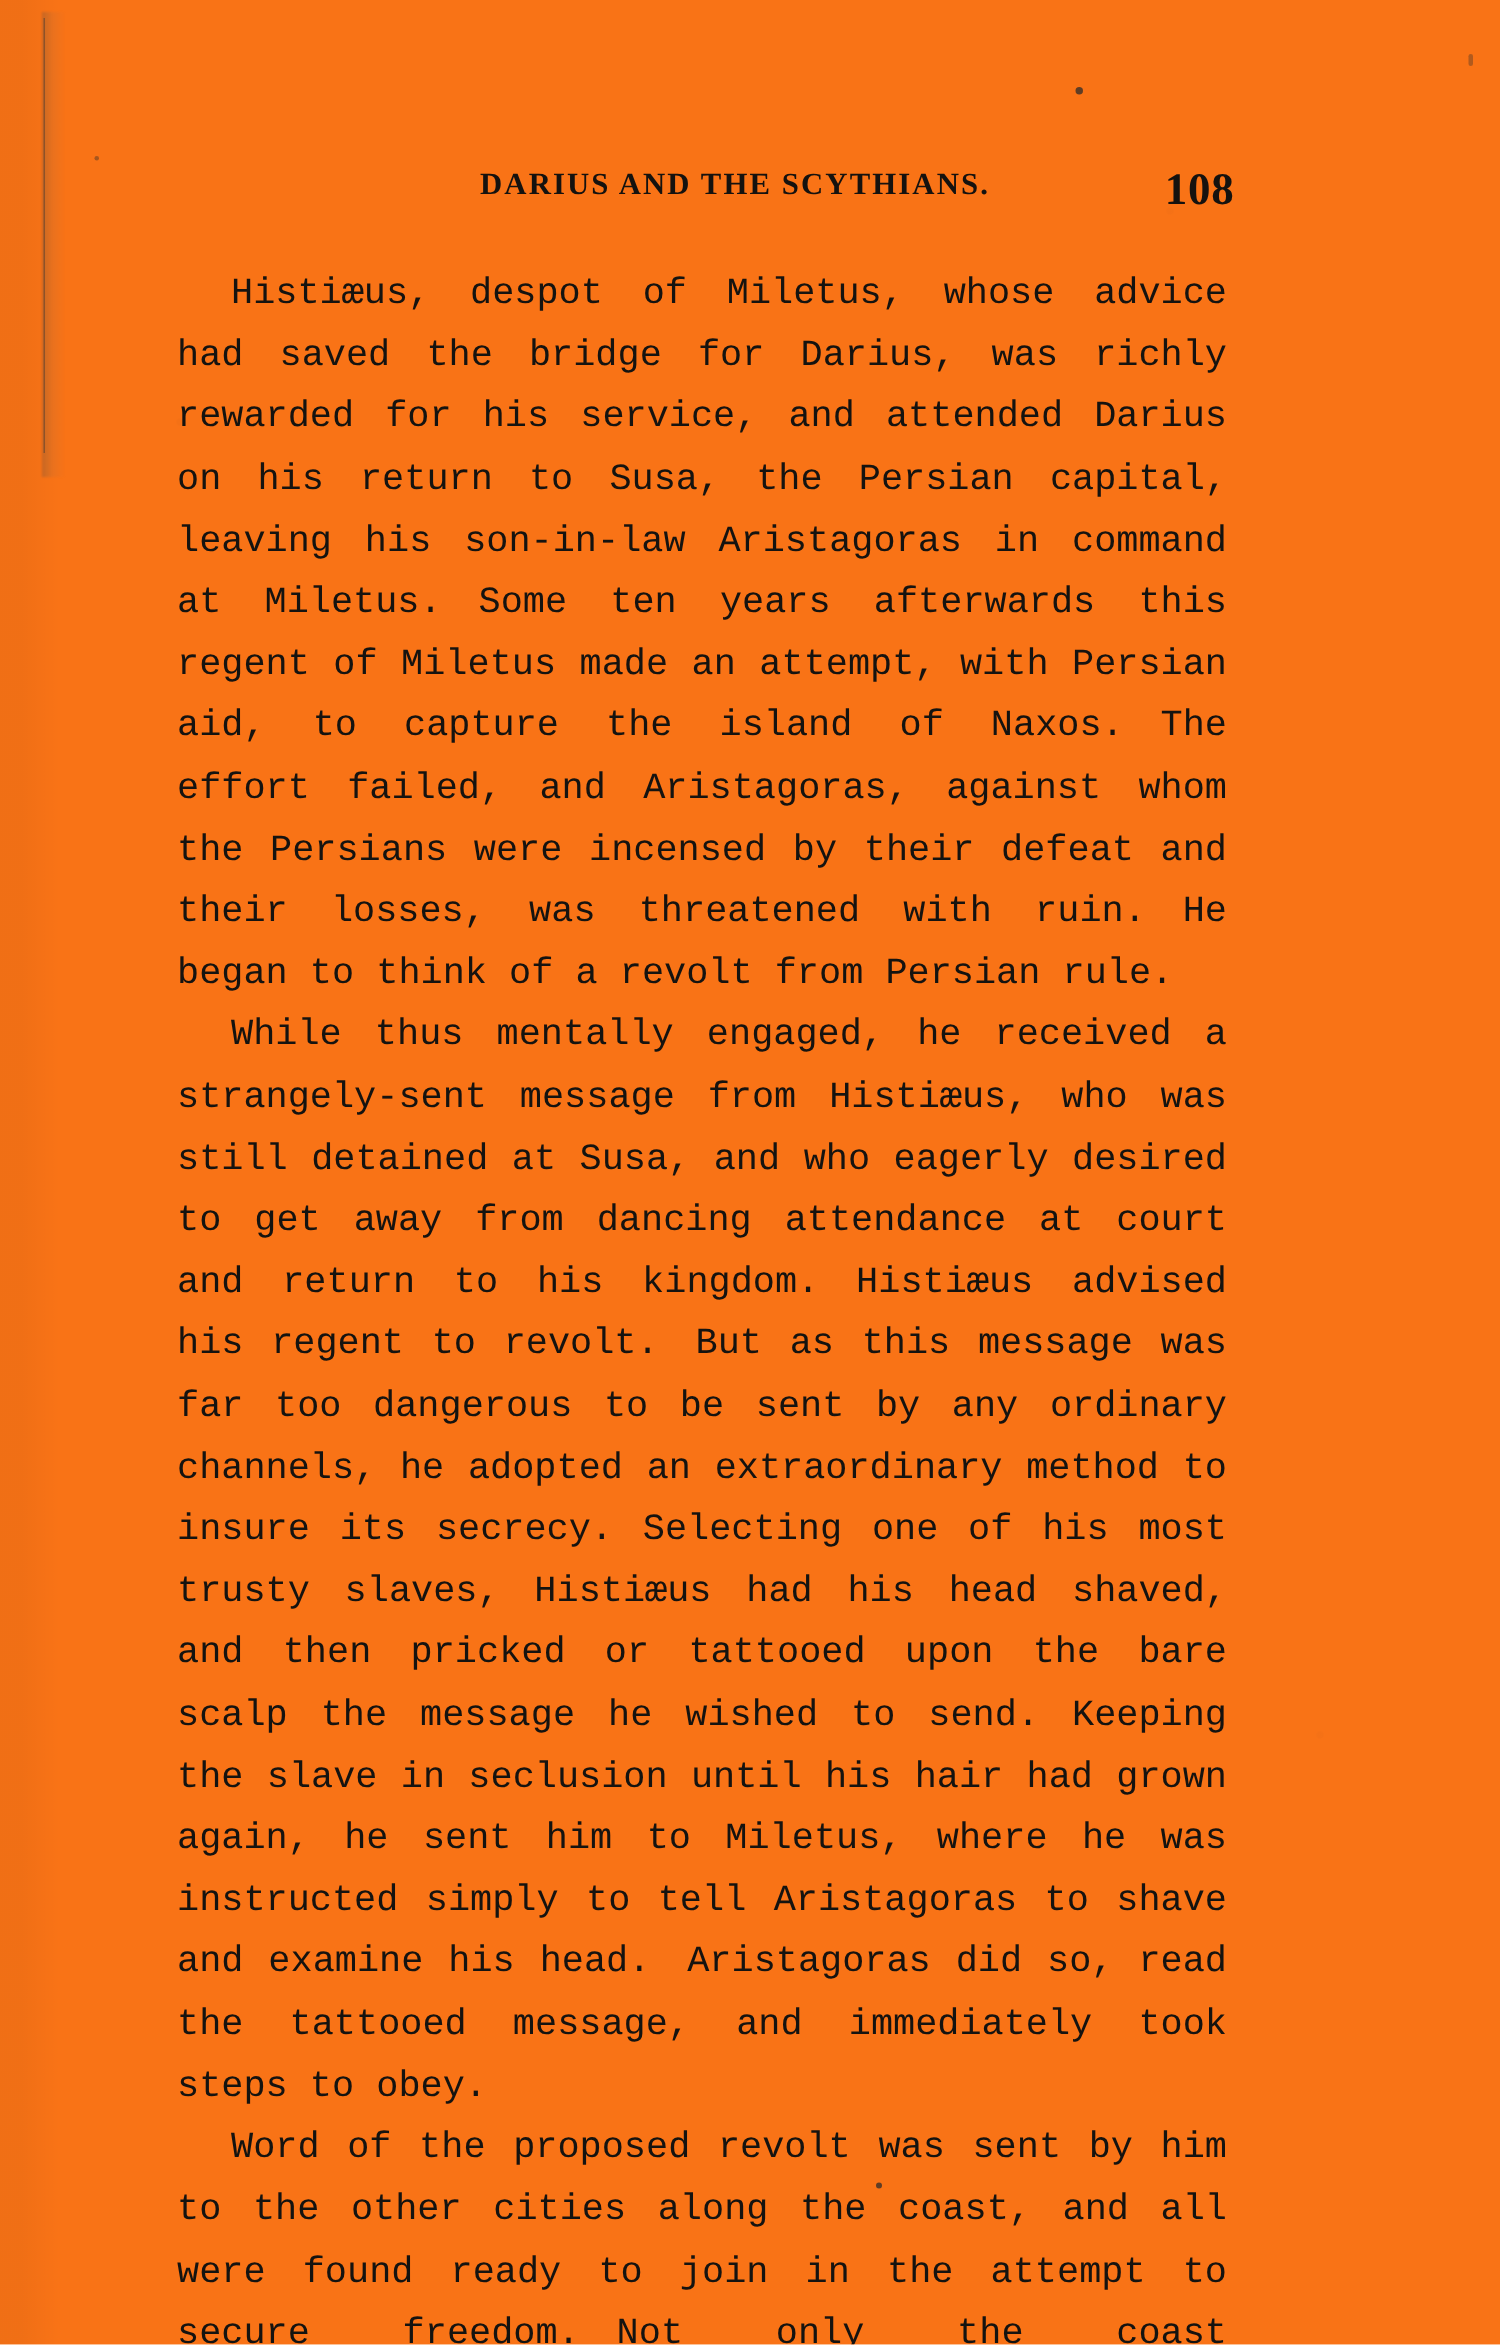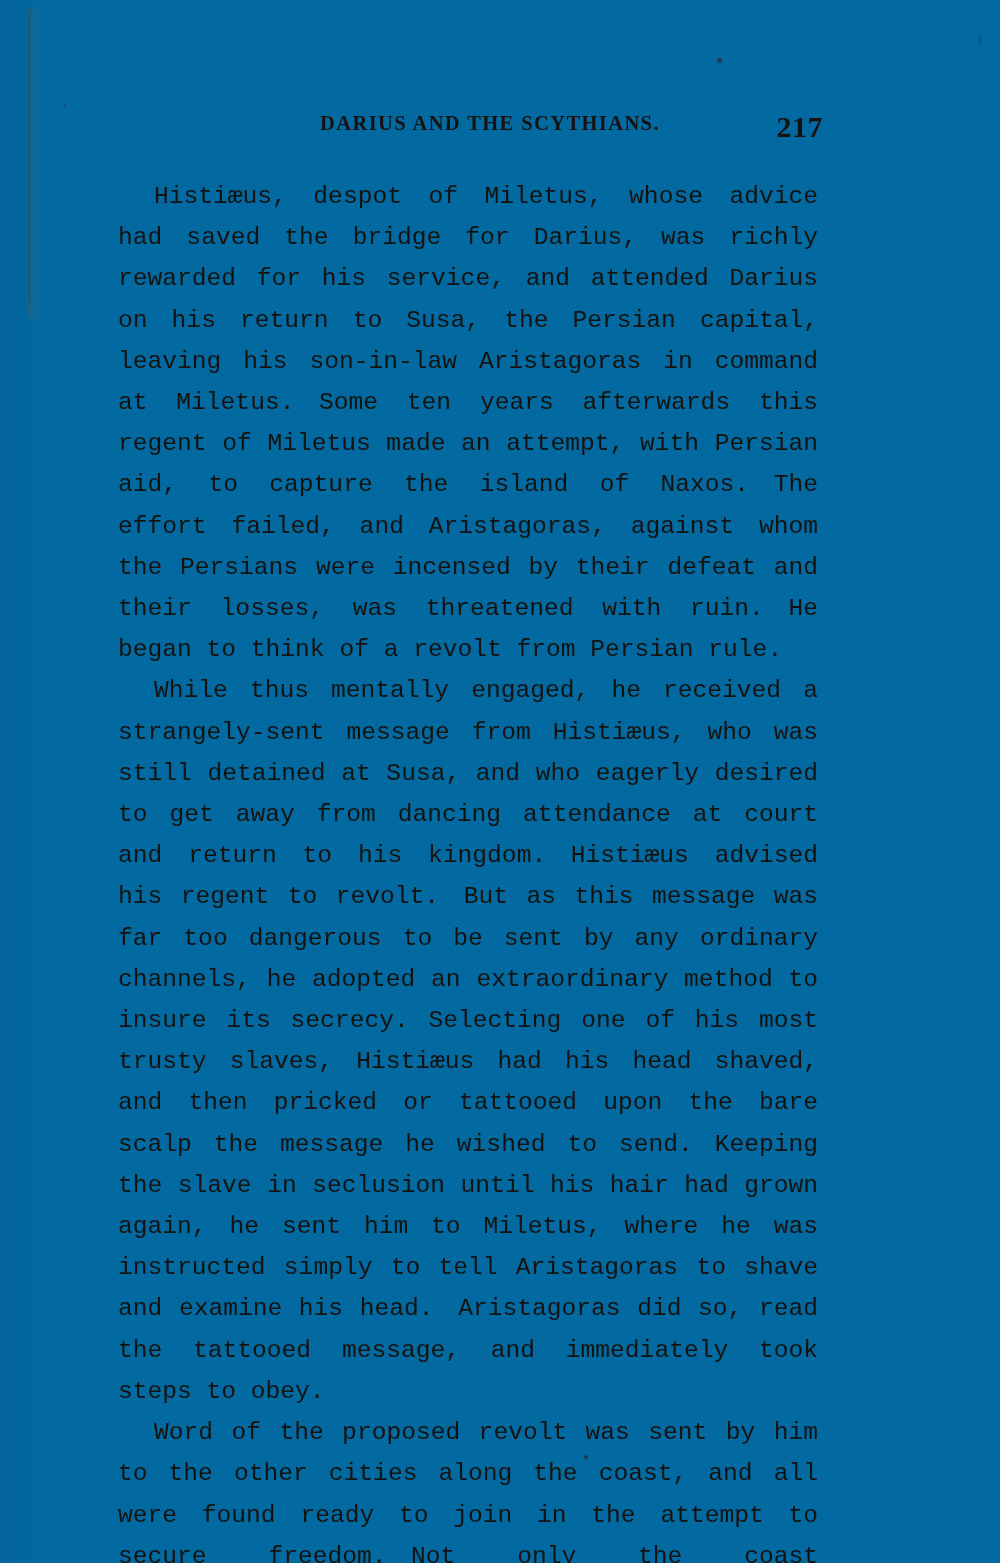--- a/index.html
+++ b/index.html
@@ -4,21 +4,21 @@
 <style>
   html, body {
     margin: 0;
     padding: 0;
     background: #ffffff;
   }
   .page {
     position: relative;
     width: 1000px;
     height: 1563px;
-    background: #0369a1;
+    background: #f97316;
     overflow: hidden;
     font-family: "Liberation Serif", serif;
   }
   
   .page::before {
     content: "";
     position: absolute;
     inset: 0;
     background:
       radial-gradient(circle at 12% 18%, rgba(0,0,0,0.018) 0 2px, transparent 3px),
@@ -120,21 +120,21 @@
 
   <div class="speck" style="left:717px; top:58px; width:5px; height:5px;"></div>
   <div class="speck" style="left:584px; top:1455px; width:4px; height:4px;"></div>
   <div class="speck" style="left:979px; top:36px; width:3px; height:8px; border-radius:2px; opacity:0.35;"></div>
   <div class="speck" style="left:63px; top:104px; width:3px; height:3px; opacity:0.4;"></div>
 
   <div class="content">
 
     <div class="header-row">
       <div class="running-head">DARIUS AND THE SCYTHIANS.</div>
-      <div class="folio">217</div>
+      <div class="folio">108</div>
     </div>
 
     <div class="body-text">
       <p>Histiæus, despot of Miletus, whose advice had saved the bridge for Darius, was richly rewarded for his service, and attended Darius on his return to Susa, the Persian capital, leaving his son-in-law Aristagoras in command at Miletus. Some ten years afterwards this regent of Miletus made an attempt, with Persian aid, to capture the island of Naxos. The effort failed, and Aristagoras, against whom the Persians were incensed by their defeat and their losses, was threatened with ruin. He began to think of a revolt from Persian rule.</p>
       <p>While thus mentally engaged, he received a strangely-sent message from Histiæus, who was still detained at Susa, and who eagerly desired to get away from dancing attendance at court and return to his kingdom. Histiæus advised his regent to revolt. But as this message was far too dangerous to be sent by any ordinary channels, he adopted an extraordinary method to insure its secrecy. Selecting one of his most trusty slaves, Histiæus had his head shaved, and then pricked or tattooed upon the bare scalp the message he wished to send. Keeping the slave in seclusion until his hair had grown again, he sent him to Miletus, where he was instructed simply to tell Aristagoras to shave and examine his head. Aristagoras did so, read the tattooed message, and immediately took steps to obey.</p>
       <p class="last-partial">Word of the proposed revolt was sent by him to the other cities along the coast, and all were found ready to join in the attempt to secure freedom. Not only the coast settlements, but the island of Cyprus,</p>
     </div>
 
   </div>
 </div>

